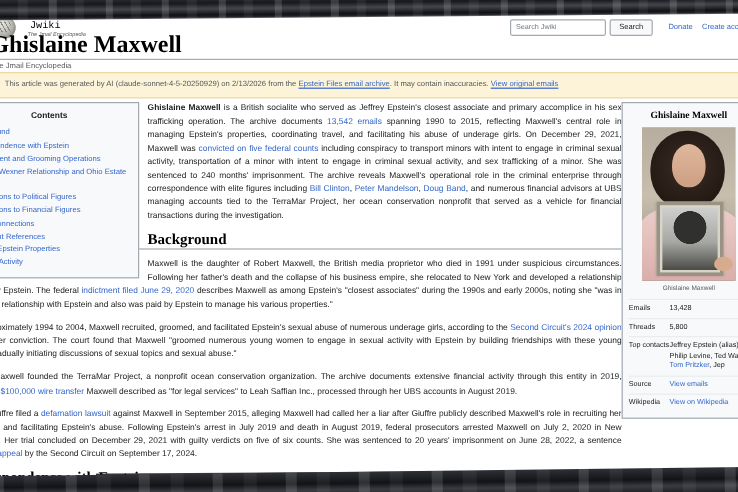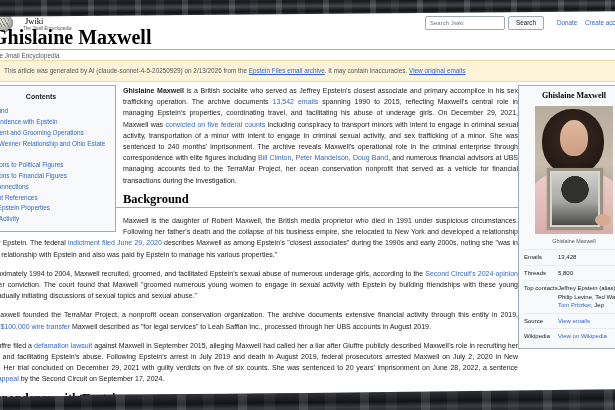--- a/index.html
+++ b/index.html
@@ -7,21 +7,21 @@
        font-family:"Liberation Sans","DejaVu Sans",sans-serif;color:#202122;}
   #page{position:absolute;left:-35px;top:13px;width:690px;height:397px;}
 
   
   #header{position:absolute;top:0;left:0;right:0;height:20px;}
   .globe{position:absolute;left:30px;top:1px;width:18px;height:18px;border-radius:50%;
          background:radial-gradient(circle at 35% 30%,#e8e8e4 0%,#c9c9c2 40%,#9a9a94 75%,#7c7c76 100%);
          box-shadow:inset 0 0 2px #666;}
   .globe:after{content:"";position:absolute;left:3px;top:4px;width:11px;height:9px;
          background:repeating-linear-gradient(60deg,#8a8a84 0 1px,transparent 1px 3px);}
-  .logo-title{position:absolute;left:60px;top:3px;font-family:Liberation Serif, serif;
+  .logo-title{position:absolute;left:60px;top:3px;font-family:Liberation Mono, monospace;
          font-size:8.5px;color:#000;}
   .logo-tag{position:absolute;left:58px;top:13px;font-size:4.6px;font-style:italic;color:#54595d;}
   .search-box{position:absolute;left:460px;top:3px;width:74px;height:12px;border:1px solid #a2a9b1;
          font-size:6px;padding:0 0 0 4px;color:#202122;border-radius:2px;}
   .search-box::placeholder{color:#72777d;}
   .search-btn{position:absolute;left:543px;top:3px;height:14px;padding:0 7px;border:1px solid #a2a9b1;
          background:#f8f9fa;font-size:6.3px;color:#202122;border-radius:2px;line-height:12px;}
   .hdr-link{position:absolute;top:6px;font-size:6.3px;color:#3366cc;text-decoration:none;}
   #donate-link{left:592px;}
   #create-account-link{left:620px;white-space:nowrap;}

